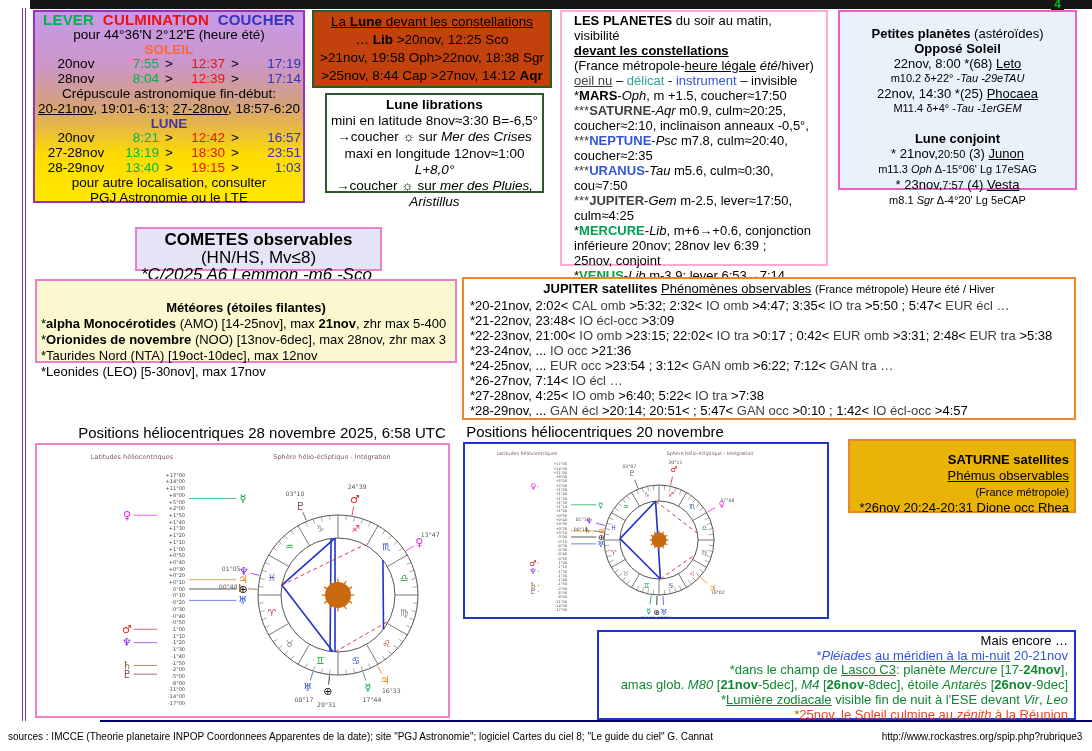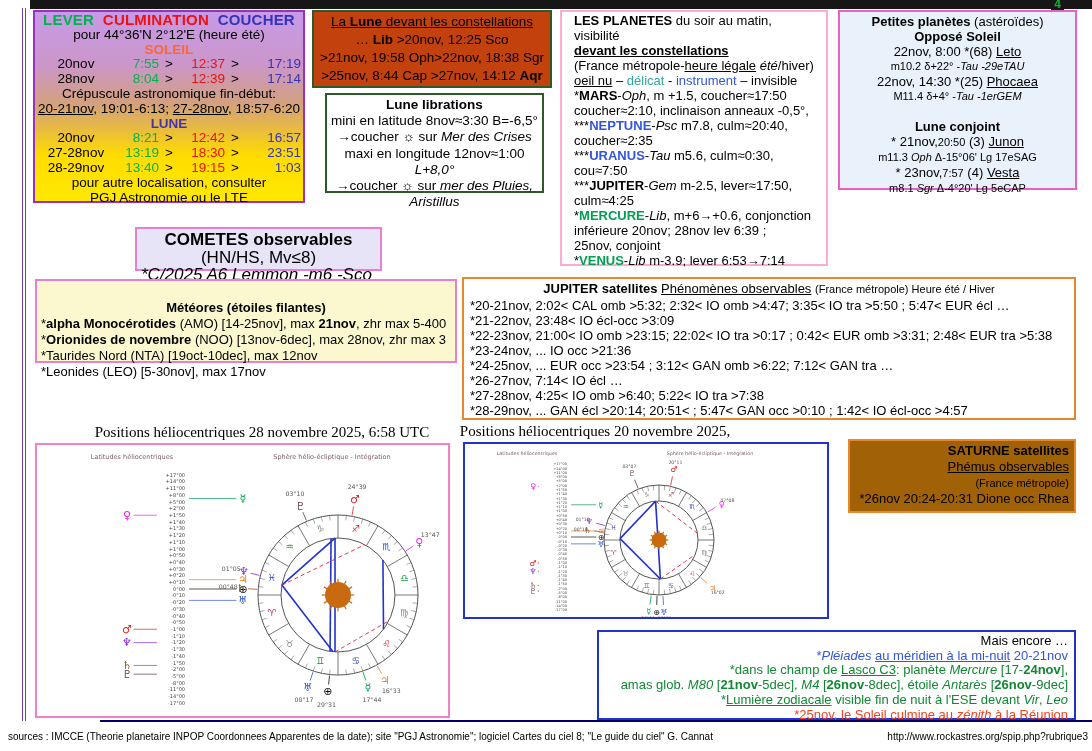--- a/index.html
+++ b/index.html
@@ -4,21 +4,21 @@
 <style>
   html,body{margin:0;padding:0}
   body{width:1092px;height:751px;position:relative;background:#fff;color:#000;
        font-family:"Liberation Sans",sans-serif;font-size:13px;overflow:hidden}
   .box{position:absolute;box-sizing:border-box}
   .ln{min-height:1em}
   .b{font-weight:bold}.i{font-style:italic}.u{text-decoration:underline}
   .lk{text-decoration:underline;cursor:pointer}
   .sm{font-size:11px}.ctr{text-align:center}
   .g{color:#00b44c}.r{color:#ee1111}.n{color:#3333bb}
-  .o{color:#000000}.bl{color:#3355dd}.te{color:#2aa79a}.gn{color:#00a050}
+  .o{color:#404040}.bl{color:#3355dd}.te{color:#2aa79a}.gn{color:#00a050}
   .gn2{color:#118833}.r2{color:#ee4422}
   .sol{color:#ff6633}.lun{color:#4433aa}
   .cd{display:inline-block;width:78px;text-align:center}
   .cr{display:inline-block;width:44px;text-align:right}
   .ca{display:inline-block;width:20px;text-align:center}
   .cc{display:inline-block;width:46px;text-align:right}
   .cs{display:inline-block;width:56px;text-align:right}
 
   #frame-left{left:22px;top:8px;width:4px;height:713px;border-left:1px solid #7a3fa8;border-right:1px solid #7a3fa8}
   #top-strip{left:30px;top:0;width:1062px;height:9px;background:#161616}
@@ -30,41 +30,41 @@
        background:linear-gradient(180deg,#c79ae8 0%,#cb96c8 28%,#d3a080 48%,#e8bb40 62%,#ffdc00 76%,#ffe900 100%)}
   #eph .eph-h{font-size:15px;letter-spacing:.2px}
 
   #moonconst{left:312px;top:10px;width:240px;height:78px;border:2px solid #2d5a2d;background:#c2410c;
              text-align:center;line-height:18px;font-size:13.5px;padding-top:1px}
   #librations{left:325px;top:93px;width:219px;height:100px;border:2px solid #2d5a2d;background:#fff;
               text-align:center;line-height:16.2px;font-size:13.5px;padding-top:2px}
   #planets{left:560px;top:10px;width:268px;height:256px;border:2px solid #ffaad4;background:#fff;
            text-align:left;line-height:15px;font-size:13px;padding:1px 12px}
   #asteroids{left:838px;top:10px;width:239px;height:180px;border:2px solid #ea5fc8;background:#e9f2fa;
-             text-align:center;line-height:15px;font-size:13px;padding-top:2px}
+             text-align:center;line-height:15px;font-size:13px;padding-top:14px}
   #comets{left:135px;top:227px;width:247px;height:44px;border:2px solid #e87fd0;background:#e6e4f6;
           text-align:left;line-height:17.5px;font-size:17px;padding:2px 4px}
   #meteors{left:35px;top:279px;width:422px;height:84px;border:2px solid #e87fd0;background:#fbf8d0;
            text-align:left;line-height:16px;font-size:13px;padding:19px 4px}
   #jupsat{left:462px;top:277px;width:614px;height:143px;border:2px solid #e8882a;background:#fff;
           text-align:left;line-height:15px;font-size:13px;padding:1px 6px}
   #jupsat .hdr{text-align:center;line-height:18px}
-  #satsat{left:848px;top:439px;width:228px;height:74px;border:2px solid #e8882a;background:#a16207;
-          text-align:right;line-height:16px;font-size:13px;padding:2px 5px}
+  #satsat{left:848px;top:439px;width:228px;height:74px;border:2px solid #e8882a;background:#eab308;
+          text-align:right;line-height:16px;font-size:13px;padding:11px 5px}
   #more{left:597px;top:630px;width:479px;height:90px;border:2px solid #2233cc;background:#fff;
         text-align:right;line-height:14.7px;font-size:13px;padding:2px 6px}
 
-  .chart-title{position:absolute;font-family:Liberation Serif, serif;font-size:15px;text-align:center}
+  .chart-title{position:absolute;font-family:Liberation Sans, sans-serif;font-size:15px;text-align:center}
   #chart-title-1{left:52px;top:424px;width:420px}
   #chart-title-2{left:455px;top:423px;width:280px}
   #chartbox1{left:35px;top:443px;width:415px;height:275px;border:2px solid #f080c8;background:#fff}
   #chartbox2{left:463px;top:442px;width:366px;height:177px;border:2px solid #2233cc;background:#fff}
 
   #sources{left:8px;top:731px;width:860px;font-size:10px}
-  #footer-url{left:876px;top:731px;width:212px;font-size:10px;text-align:right}
+  #footer-url{left:876px;top:731px;width:212px;font-size:10px;text-align:center}
 </style>
 </head>
 <body>
 
 <div id="frame-left" class="box"></div>
 <div id="top-strip" class="box"></div>
 <div id="corner-badge" class="box">4</div>
 
 <div id="eph" class="box">
   <div class="eph-h"><span class="b g">LEVER</span><span>&nbsp;&nbsp;</span><span class="b r">CULMINATION</span><span>&nbsp;&nbsp;</span><span class="b n">COUCHER</span></div>
@@ -106,20 +106,21 @@
     </div>
 </div>
 
 <div id="planets" class="box">
   <div>
       <div class="ln"><span class="b">LES PLANETES</span><span> du soir au matin, visibilité</span></div>
       <div class="ln"><span class="b u">devant les constellations</span></div>
       <div class="ln"><span>(France métropole-</span><span class="lk">heure légale</span><span> </span><span class="i">été</span><span>/hiver)</span></div>
       <div class="ln"><span class="o lk">oeil nu</span><span> – </span><span class="te">délicat</span><span> - </span><span class="bl">instrument</span><span> – invisible</span></div>
       <div class="ln"><span>*</span><span class="b">MARS</span><span>-</span><span class="i">Oph</span><span>, m +1.5, coucher≈17:50</span></div>
+      <div class="ln"><span class="o">***</span><span class="b o">SATURNE</span><span>-</span><span class="i">Aqr</span><span> m0.9, culm≈20:25,</span></div>
       <div class="ln"><span>coucher≈2:10, inclinaison anneaux -0,5°,</span></div>
       <div class="ln"><span class="o">***</span><span class="b bl">NEPTUNE</span><span>-</span><span class="i">Psc</span><span> m7.8, culm≈20:40,</span></div>
       <div class="ln"><span>coucher≈2:35</span></div>
       <div class="ln"><span class="o">***</span><span class="b bl">URANUS</span><span>-</span><span class="i">Tau</span><span> m5.6, culm≈0:30, cou≈7:50</span></div>
       <div class="ln"><span class="o">***</span><span class="b o">JUPITER</span><span>-</span><span class="i">Gem</span><span> m-2.5, lever≈17:50,</span></div>
       <div class="ln"><span>culm≈4:25</span></div>
       <div class="ln"><span>*</span><span class="b gn">MERCURE</span><span>-</span><span class="i">Lib</span><span>, m+6→+0.6, conjonction</span></div>
       <div class="ln"><span>inférieure 20nov; 28nov lev 6:39 ;</span></div>
       <div class="ln"><span>25nov, conjoint</span></div>
       <div class="ln"><span>*</span><span class="b gn">VENUS</span><span>-</span><span class="i">Lib</span><span> m-3.9; lever 6:53→7:14</span></div>

